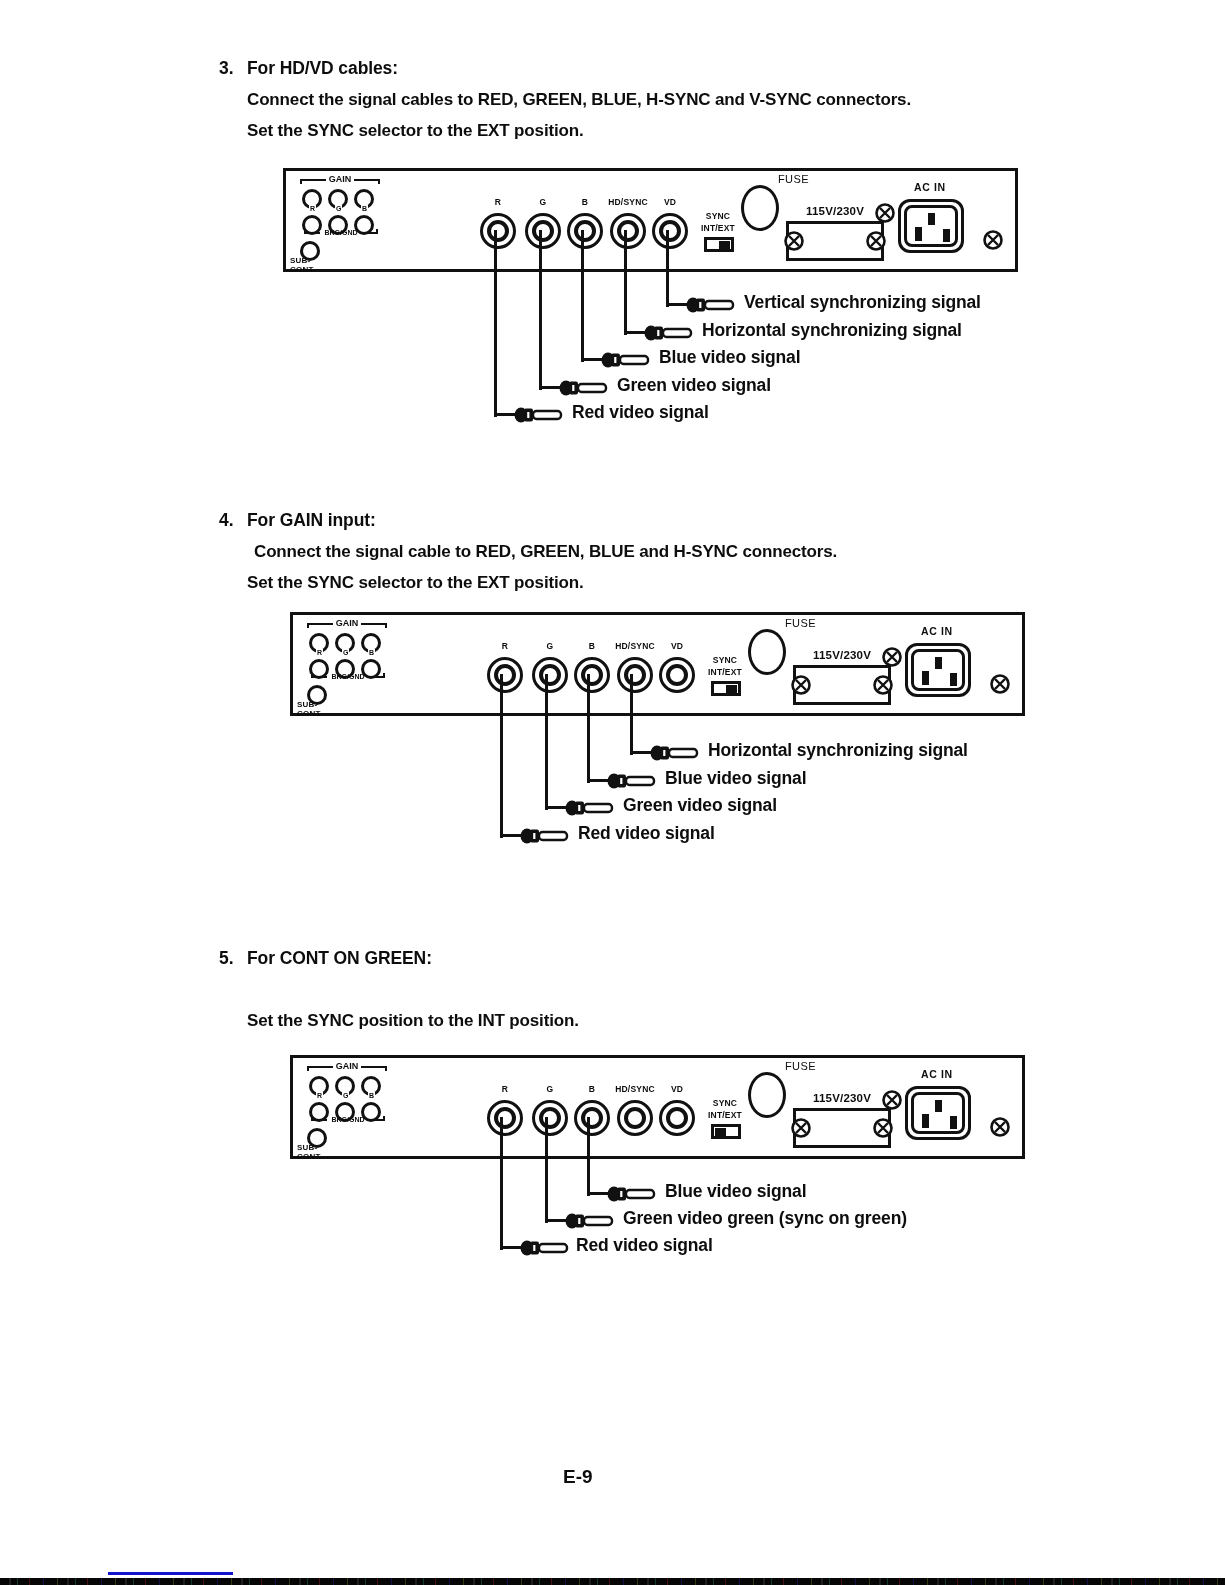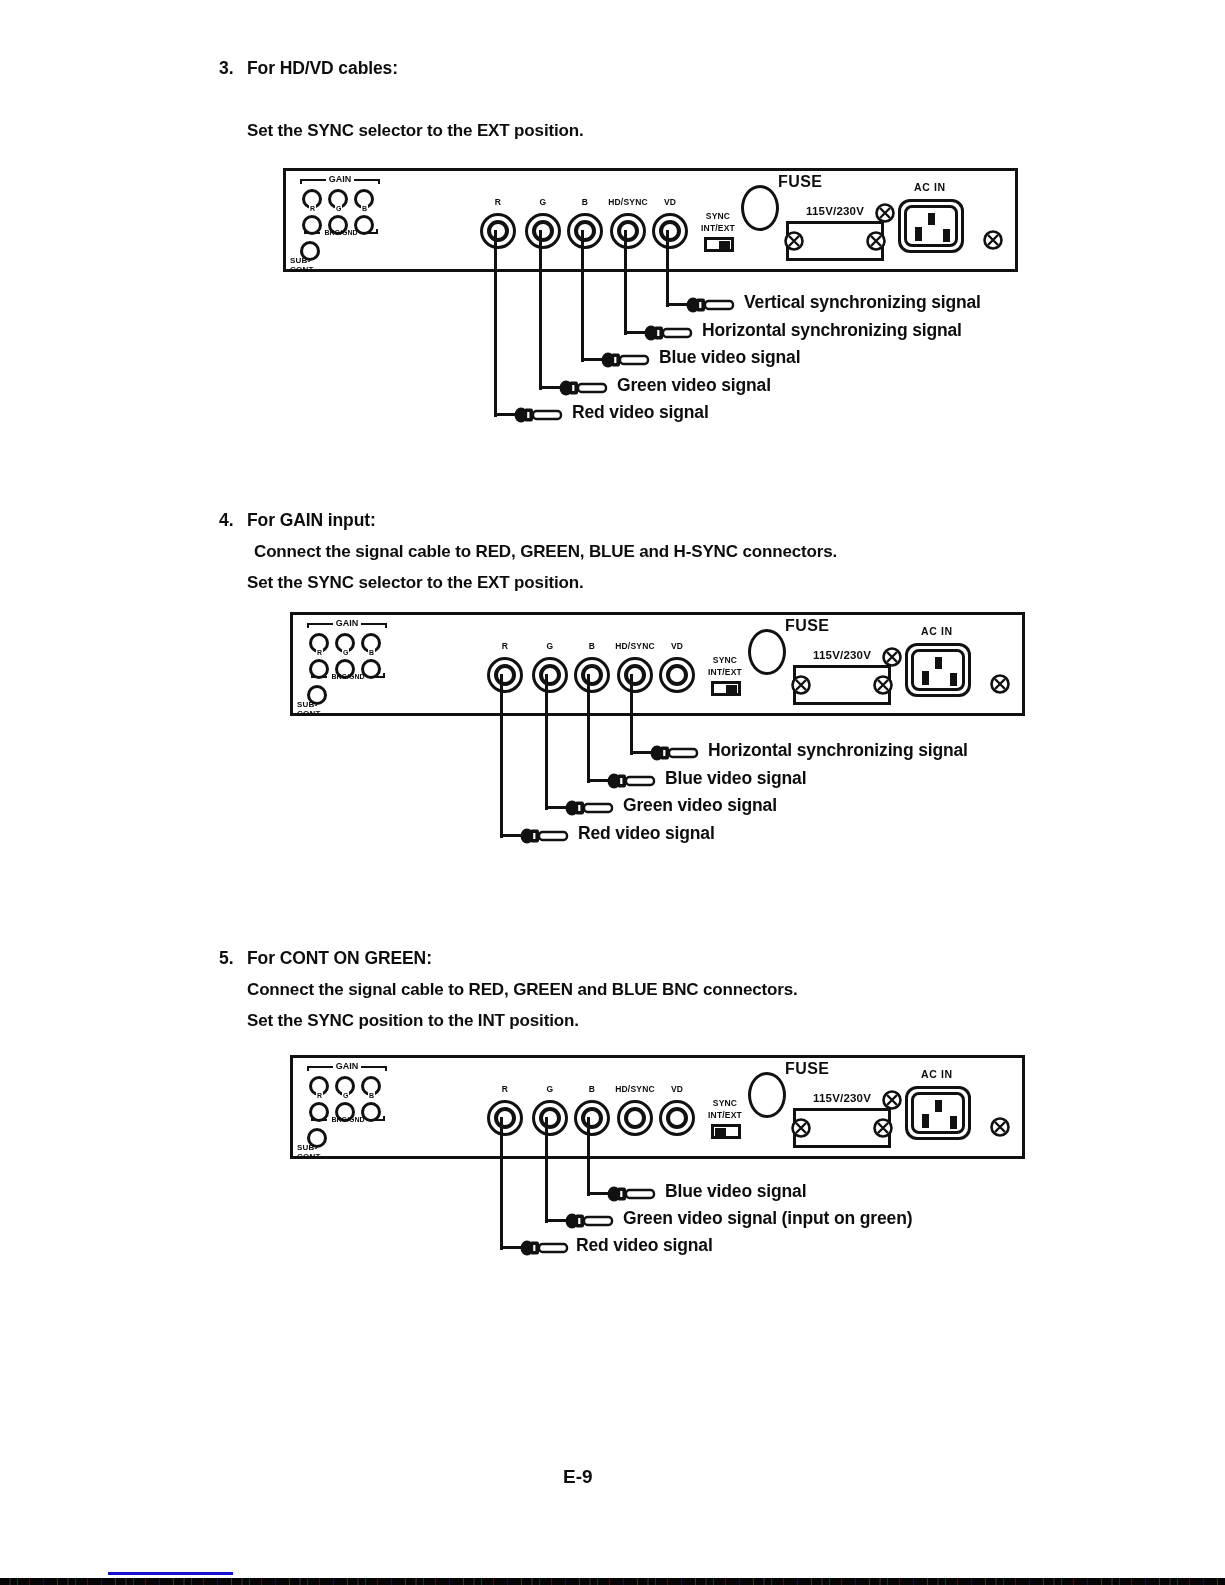--- a/index.html
+++ b/index.html
@@ -38,21 +38,21 @@
                border:4px solid #111;border-radius:50%;transform:translate(-50%,-50%)}
   .conn-label{width:60px;text-align:center;font-size:8.5px;font-weight:700;letter-spacing:.2px}
 
   .sync-label{width:60px;text-align:center;font-size:8.5px;font-weight:700;line-height:11px;letter-spacing:.2px}
   .sync-switch{width:30px;height:15px;border:3px solid #111;background:#fff}
   .sync-switch::after{content:"";position:absolute;top:1px;width:11px;height:10px;background:#111}
   .panel-slot.EXT .sync-switch::after{right:1px}
   .panel-slot.INT .sync-switch::after{left:1px}
 
   .fuse{width:38px;height:46px;border:3px solid #111;border-radius:50%;background:#fff}
-  .fuse-label{font-size:16px;font-weight:700;letter-spacing:.4px}
+  .fuse-label{font-size:11px;font-weight:400;letter-spacing:.4px}
 
   .volt-rect{width:98px;height:40px;border:3px solid #111;background:#fff}
   .volt-label{font-size:11.5px;font-weight:700;letter-spacing:.2px}
 
   .ac-label{font-size:10.5px;font-weight:700;letter-spacing:.6px}
   .ac-outer{width:66px;height:54px;border:3px solid #111;border-radius:12px;background:#fff}
   .ac-inner{position:absolute;left:3px;top:3px;width:54px;height:42px;border:3px solid #111;border-radius:8px}
   .prong{position:absolute;background:#111}
   .prong.p1{left:21px;top:5px;width:7px;height:12px}
   .prong.p2{left:8px;top:19px;width:7px;height:14px}
@@ -73,20 +73,21 @@
             #123a2a 17px 18px,#060606 18px 29px,#4a1212 29px 30px,#060606 30px 43px,#12124a 43px 44px,
             #060606 44px 57px,#3a3a12 57px 58px)}
 </style>
 </head>
 <body>
 
 <div id="page">
 
   <div class="sec-num" style="left:219px;top:58px">3.</div>
   <div class="sec-title" style="left:247px;top:58px">For HD/VD cables:</div>
+  <div class="instr" style="left:247px;top:90px">Connect the signal cables to RED, GREEN, BLUE, H-SYNC and V-SYNC connectors.</div>
   <div class="instr" style="left:247px;top:121px">Set the SYNC selector to the EXT position.</div>
 
   <div class="panel-slot EXT" style="left:283px;top:168px">
   <div class="bracket t" style="left:14px;top:8px;width:80px">
         <i></i>
         <b>GAIN</b>
         <i></i>
       </div>
   <span class="knob" style="left:16px;top:18px"></span>
   <span class="knob" style="left:42px;top:18px"></span>
@@ -332,21 +333,20 @@
     <ellipse cx="7" cy="8" rx="6.5" ry="7.5" fill="#111"></ellipse>
     <rect x="10" y="1.5" width="9" height="13" rx="2" fill="#111"></rect>
     <rect x="13.2" y="5" width="2.2" height="6" fill="#fff"></rect>
     <rect x="19" y="4" width="28" height="8" rx="3.5" fill="#fff" stroke="#111" stroke-width="2.4"></rect>
   </svg>
 </span>
   <div class="callout-label" style="left:578px;top:823px">Red video signal</div>
 
   <div class="sec-num" style="left:219px;top:948px">5.</div>
   <div class="sec-title" style="left:247px;top:948px">For CONT ON GREEN:</div>
-  <div class="instr" style="left:247px;top:980px">Connect the signal cable to RED, GREEN and BLUE BNC connectors.</div>
   <div class="instr" style="left:247px;top:1011px">Set the SYNC position to the INT position.</div>
 
   <div class="panel-slot INT" style="left:290px;top:1055px">
   <div class="bracket t" style="left:14px;top:8px;width:80px">
         <i></i>
         <b>GAIN</b>
         <i></i>
       </div>
   <span class="knob" style="left:16px;top:18px"></span>
   <span class="knob" style="left:42px;top:18px"></span>
@@ -428,21 +428,21 @@
   <div class="vline" style="left:545px;top:1117px;height:106px"></div>
   <div class="hline" style="left:546px;top:1219px;width:20px"></div>
   <span class="plug-slot" style="left:565px;top:1213px">
   <svg viewBox="0 0 52 16" width="52" height="16">
     <ellipse cx="7" cy="8" rx="6.5" ry="7.5" fill="#111"></ellipse>
     <rect x="10" y="1.5" width="9" height="13" rx="2" fill="#111"></rect>
     <rect x="13.2" y="5" width="2.2" height="6" fill="#fff"></rect>
     <rect x="19" y="4" width="28" height="8" rx="3.5" fill="#fff" stroke="#111" stroke-width="2.4"></rect>
   </svg>
 </span>
-  <div class="callout-label" style="left:623px;top:1208px">Green video signal (input on green)</div>
+  <div class="callout-label" style="left:623px;top:1208px">Green video green (sync on green)</div>
 
   <div class="vline" style="left:500px;top:1117px;height:133px"></div>
   <div class="hline" style="left:501px;top:1246px;width:20px"></div>
   <span class="plug-slot" style="left:520px;top:1240px">
   <svg viewBox="0 0 52 16" width="52" height="16">
     <ellipse cx="7" cy="8" rx="6.5" ry="7.5" fill="#111"></ellipse>
     <rect x="10" y="1.5" width="9" height="13" rx="2" fill="#111"></rect>
     <rect x="13.2" y="5" width="2.2" height="6" fill="#fff"></rect>
     <rect x="19" y="4" width="28" height="8" rx="3.5" fill="#fff" stroke="#111" stroke-width="2.4"></rect>
   </svg>

